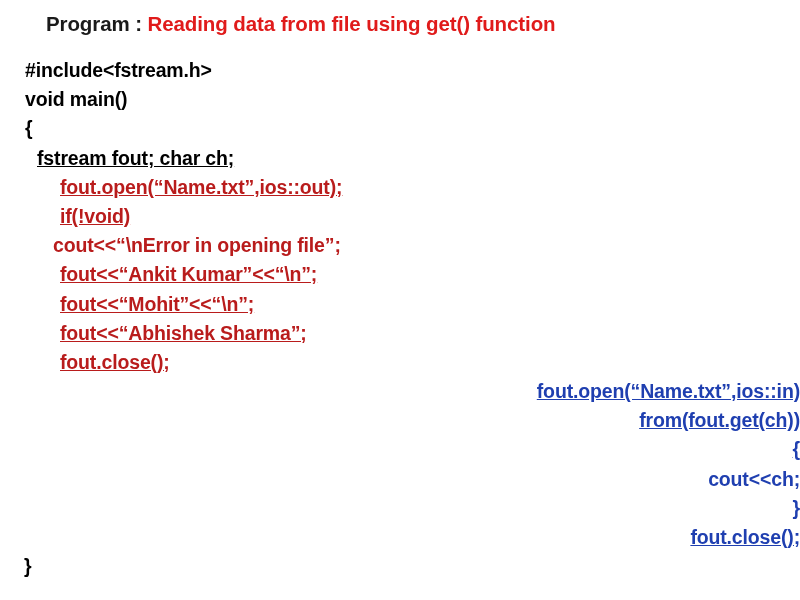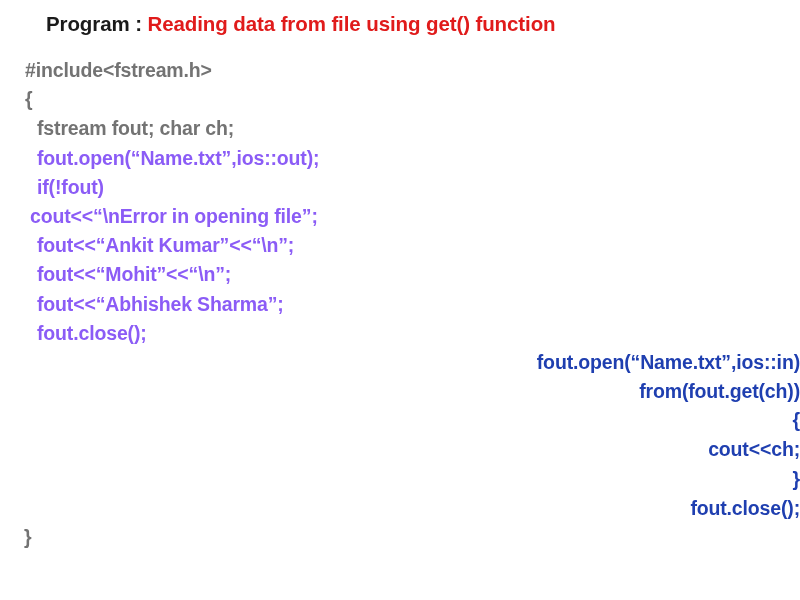--- a/index.html
+++ b/index.html
@@ -42,44 +42,45 @@
     width: 800px;
   }
   .code-line {
     font-size: 19.5px;
     font-weight: bold;
     line-height: 29.2px;
     height: 29.2px;
     white-space: pre;
     letter-spacing: -0.15px;
   }
-  .c-black  { color: #737373; }
-  .c-pink   { color: #8b5cf6; }
+  .c-black  { color: #000000; }
+  .c-pink   { color: #b91c1c; margin-left: 23px; }
   .c-blue   { color: #1f3fb0; text-align: right; }
   .i0 { padding-left: 25px; }
-  .i1 { padding-left: 37px; }
+  .i1 { padding-left: 37px; text-decoration: underline; }
   .i2 { padding-left: 30px; }
   .i3 { padding-left: 58px; }
   .i-end { padding-left: 24px; }
 </style>
 </head>
 <body>
 
 <div id="slide">
 
   <div id="title-line">
     <span id="title-label">Program : </span><span id="title-topic">Reading data from file using get() function</span>
   </div>
 
   <div id="code-block">
       <div class="code-line c-black i0">#include&lt;fstream.h&gt;</div>
+      <div class="code-line c-black i0">void main()</div>
       <div class="code-line c-black i0">{</div>
       <div class="code-line c-black i1">fstream fout; char ch;</div>
       <div class="code-line c-pink i1">fout.open(“Name.txt”,ios::out);</div>
-      <div class="code-line c-pink i1">if(!fout)</div>
+      <div class="code-line c-pink i1">if(!void)</div>
       <div class="code-line c-pink i2">cout&lt;&lt;“\nError in opening file”;</div>
       <div class="code-line c-pink i1">fout&lt;&lt;“Ankit Kumar”&lt;&lt;“\n”;</div>
       <div class="code-line c-pink i1">fout&lt;&lt;“Mohit”&lt;&lt;“\n”;</div>
       <div class="code-line c-pink i1">fout&lt;&lt;“Abhishek Sharma”;</div>
       <div class="code-line c-pink i1">fout.close();</div>
       <div class="code-line c-blue i1">fout.open(“Name.txt”,ios::in)</div>
       <div class="code-line c-blue i1">from(fout.get(ch))</div>
       <div class="code-line c-blue i1">{</div>
       <div class="code-line c-blue i3">cout&lt;&lt;ch;</div>
       <div class="code-line c-blue i1">}</div>

